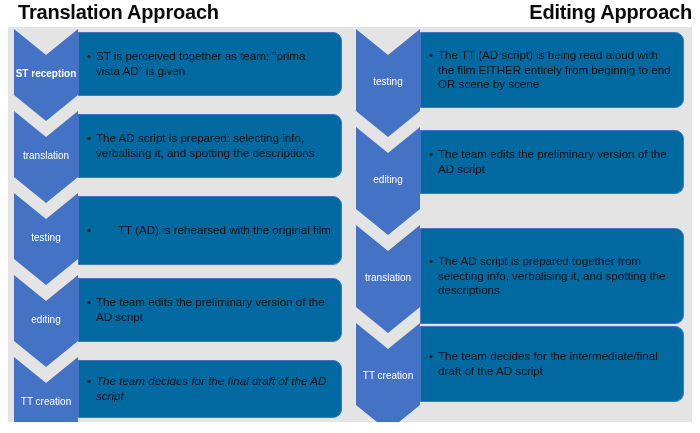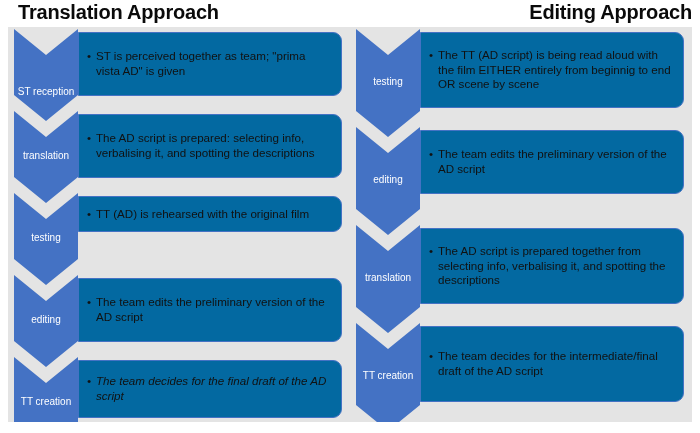--- a/index.html
+++ b/index.html
@@ -110,38 +110,38 @@
     <svg class="chevlayer" viewBox="0 0 342 395" preserveAspectRatio="none" xmlns="http://www.w3.org/2000/svg">
       <g id="left-chevrons" fill="#4472C4">
           <polygon points="6 2 38 28 70 2 70 68 38 94 6 68" fill="#4472C4"></polygon>
           <polygon points="6 84 38 110 70 84 70 150 38 176 6 150" fill="#4472C4"></polygon>
           <polygon points="6 166 38 192 70 166 70 232 38 258 6 232" fill="#4472C4"></polygon>
           <polygon points="6 248 38 274 70 248 70 314 38 340 6 314" fill="#4472C4"></polygon>
           <polygon points="6 330 38 356 70 330 70 396 38 422 6 396" fill="#4472C4"></polygon>
         </g>
     </svg>
     <div id="left-labels">
-        <div class="labelwrap" style="top: 59px;">ST reception</div>
+        <div class="labelwrap" style="top: 41px; font-weight: bold;">ST reception</div>
         <div class="labelwrap" style="top: 123px;">translation</div>
         <div class="labelwrap" style="top: 205px;">testing</div>
         <div class="labelwrap" style="top: 287px;">editing</div>
         <div class="labelwrap" style="top: 369px;">TT creation</div>
       </div>
     <div id="left-bubbles">
         <div class="bubble" style="top: 5px; height: 64px; width: 264px;">
           <div class="bubble-inner">
             <div class="bullet-line">ST is perceived together as team; "prima vista AD" is given</div>
           </div>
         </div>
         <div class="bubble" style="top: 87px; height: 64px; width: 264px;">
           <div class="bubble-inner">
             <div class="bullet-line">The AD script is prepared: selecting info, verbalising it, and spotting the descriptions</div>
           </div>
         </div>
-        <div class="bubble" style="top: 169px; height: 36px; width: 264px;">
+        <div class="bubble" style="top: 169px; height: 69px; width: 264px; text-align: right;">
           <div class="bubble-inner">
             <div class="bullet-line">TT (AD) is rehearsed with the original film</div>
           </div>
         </div>
         <div class="bubble" style="top: 251px; height: 64px; width: 264px;">
           <div class="bubble-inner">
             <div class="bullet-line">The team edits the preliminary version of the AD script</div>
           </div>
         </div>
         <div class="bubble" style="top: 333px; height: 58px; width: 264px; font-style: italic;">
@@ -171,21 +171,21 @@
         <div class="bubble" style="top: 5px; height: 76px; width: 264px; justify-content: center;">
           <div class="bubble-inner">
             <div class="bullet-line">The TT (AD script) is being read aloud with the film EITHER entirely from beginnig to end OR scene by scene</div>
           </div>
         </div>
         <div class="bubble" style="top: 103px; height: 64px; width: 264px;">
           <div class="bubble-inner">
             <div class="bullet-line">The team edits the preliminary version of the AD script</div>
           </div>
         </div>
-        <div class="bubble" style="top: 201px; height: 76px; width: 264px;">
+        <div class="bubble" style="top: 201px; height: 96px; width: 264px;">
           <div class="bubble-inner">
             <div class="bullet-line">The AD script is prepared together from selecting info, verbalising it, and spotting the descriptions</div>
           </div>
         </div>
         <div class="bubble" style="top: 299px; height: 76px; width: 264px;">
           <div class="bubble-inner">
             <div class="bullet-line">The team decides for the intermediate/final draft of the AD script</div>
           </div>
         </div>
       </div>

